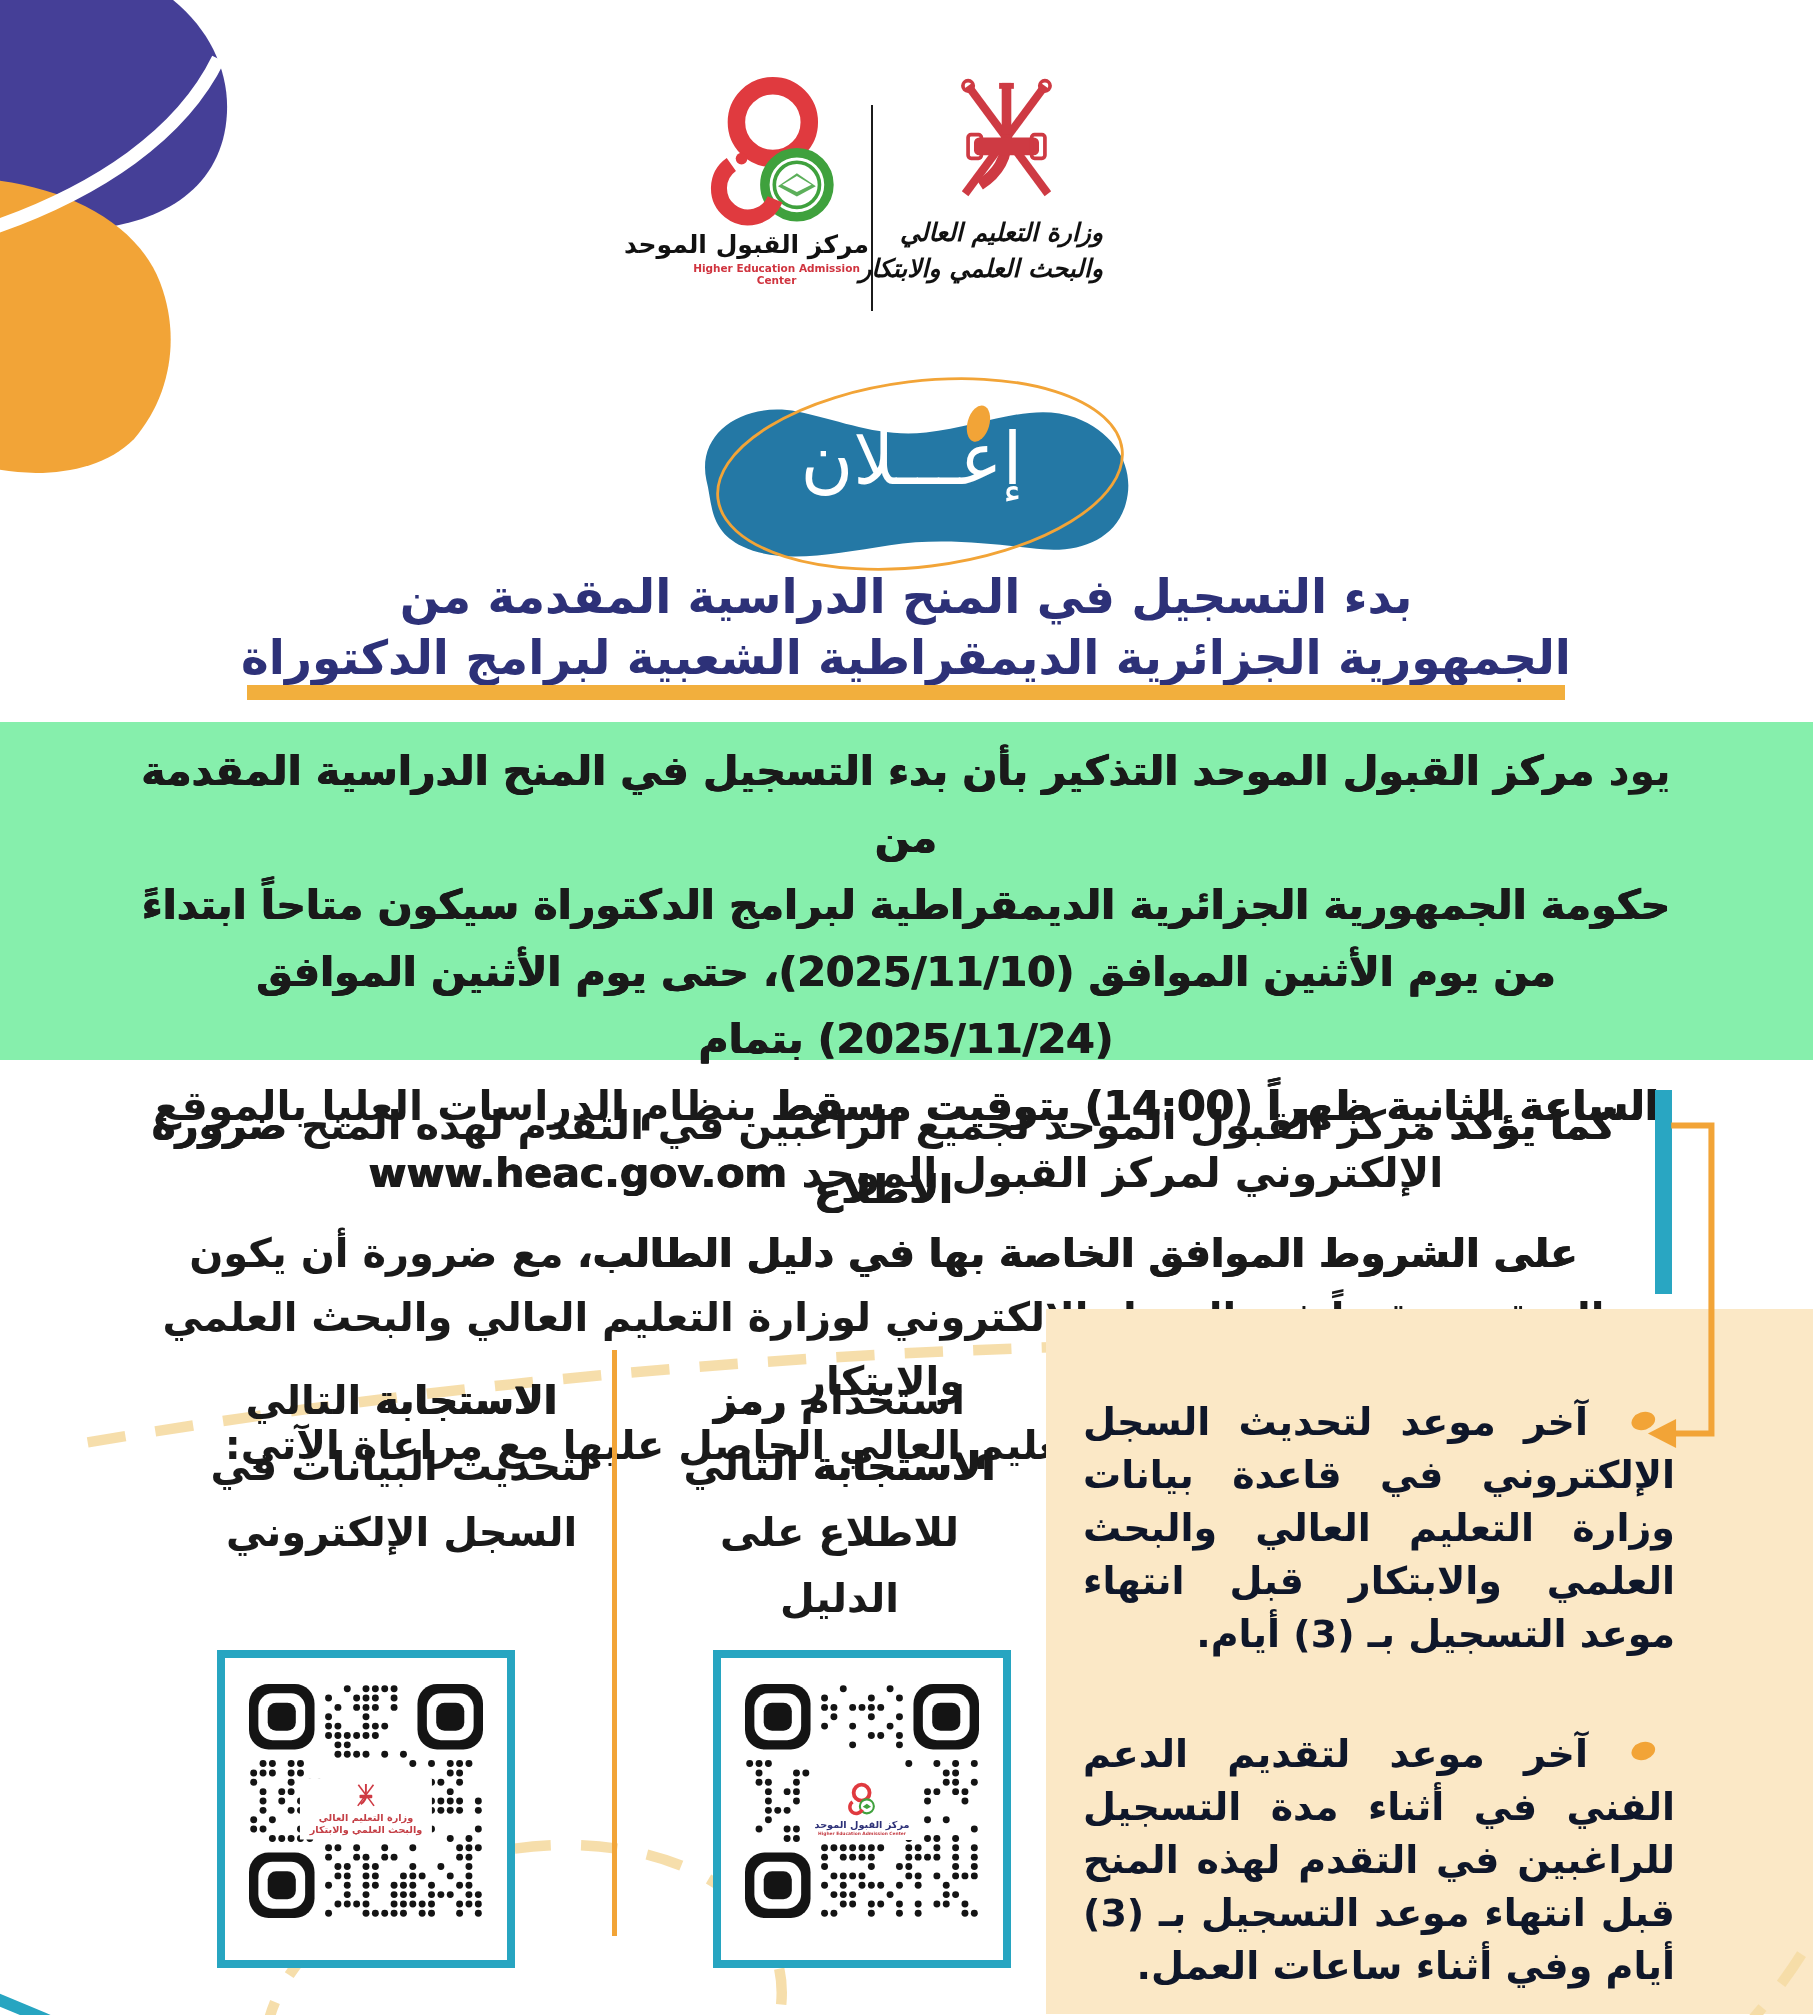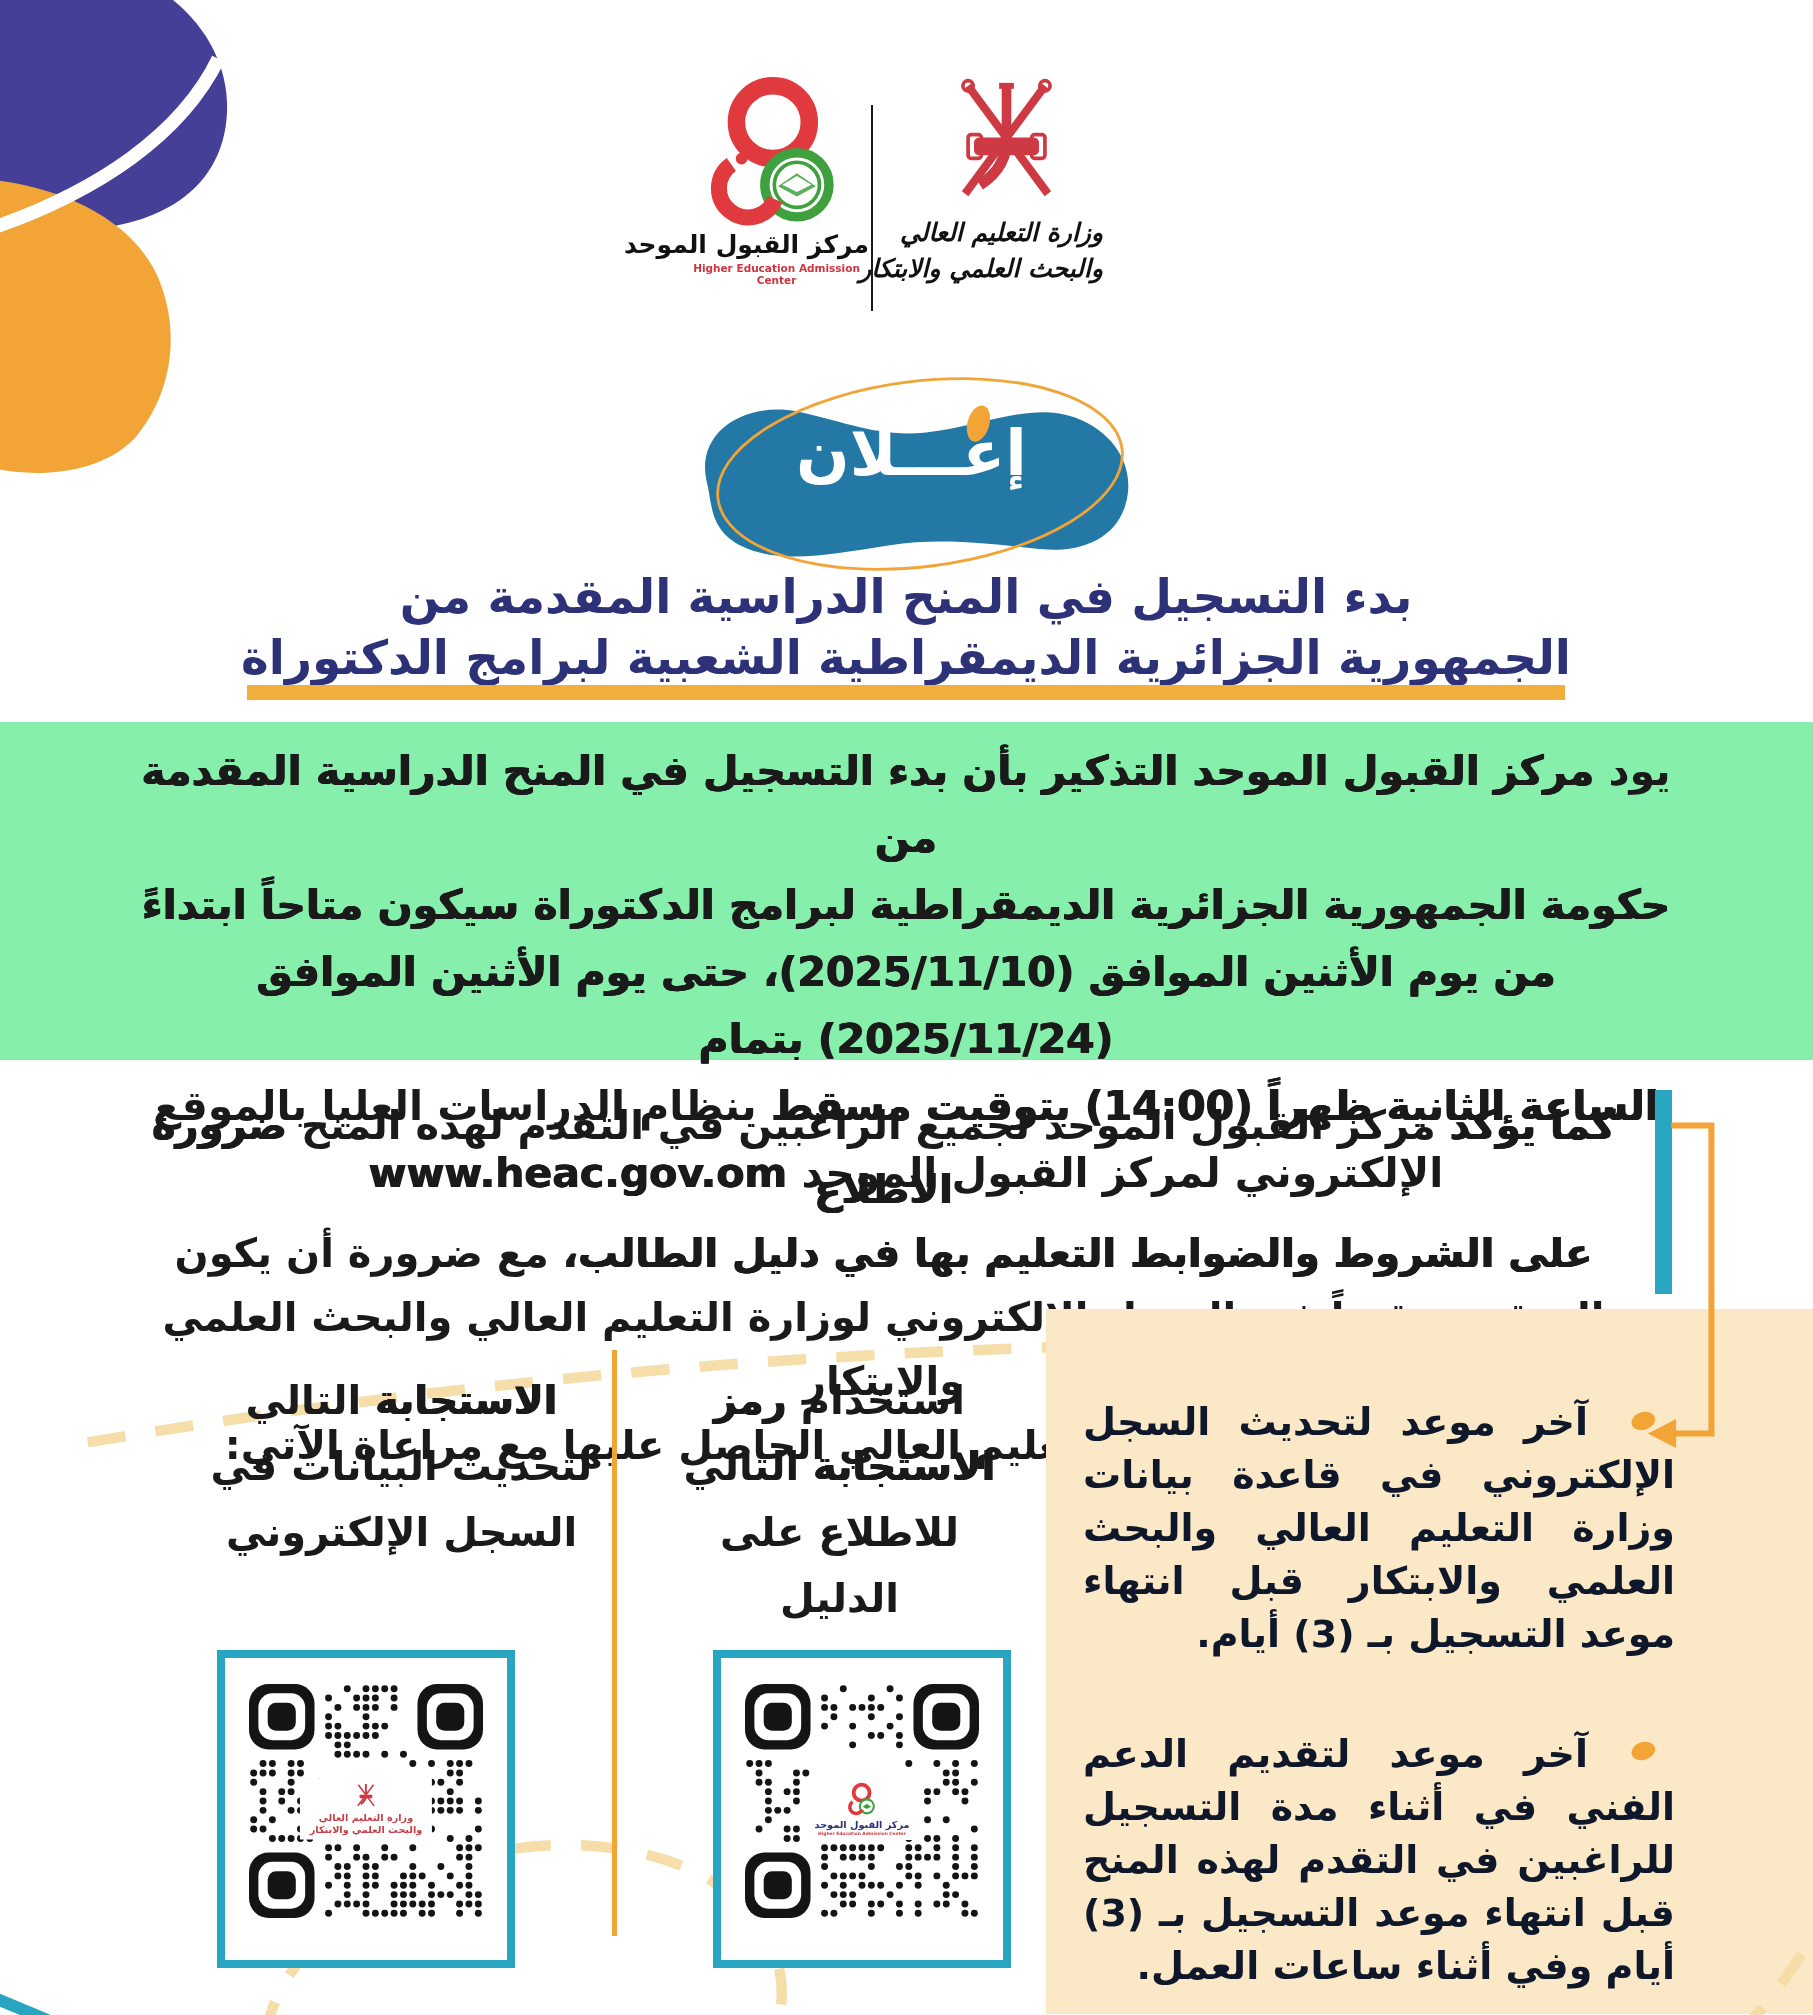--- a/index.html
+++ b/index.html
@@ -76,41 +76,41 @@
     <div class="abs hdr-ar ctr" style="left:226px;top:185px;width:193px;font-style:italic;">والبحث العلمي والابتكار</div>
   </div>
 
   <svg class="abs" style="left:661px;top:363px;width:516px;height:226px;" viewBox="0 0 1280 560">
     <path d="M 115 290 C 90 170 210 95 340 120 C 450 142 540 185 660 172 C 800 157 920 95 1030 135
              C 1135 175 1180 265 1155 350 C 1130 438 1040 470 950 462 C 850 453 710 430 570 452
              C 430 474 300 500 205 455 C 120 415 130 345 115 290 Z" fill="#2478A5"></path>
     <ellipse cx="645" cy="275" rx="505" ry="230" fill="none" stroke="#F2A437" stroke-width="7" transform="rotate(-7 645 275)"></ellipse>
     <ellipse cx="790" cy="150" rx="27" ry="46" fill="#F2A437" transform="rotate(16 790 150)"></ellipse>
   </svg>
-  <div class="abs ctr" style="left:701px;top:417px;width:423px;font-size:63px;font-weight:700;color:#ffffff;">إعـــلان</div>
+  <div class="abs ctr" style="left:701px;top:417px;width:423px;font-size:72px;font-weight:400;color:#ffffff;">إعـــلان</div>
 
   <div class="abs ctr navy" style="left:0;top:566px;width:1814px;">
     <div class="title-line">بدء التسجيل في المنح الدراسية المقدمة من</div>
     <div class="title-line">الجمهورية الجزائرية الديمقراطية الشعبية لبرامج الدكتوراة</div>
   </div>
   <div class="abs" style="left:248px;top:685px;width:1318px;height:14.5px;background:#F2AF3D;"></div>
 
   <div class="abs" style="left:0;top:722px;width:1814px;height:338px;background:#86efac;">
     <div class="abs ctr body-text" style="left:113px;top:16px;width:1588px;">
       <div class="intro-line"><span>يود </span><span class="b">مركز القبول الموحد التذكير</span><span class="b"> بأن بدء التسجيل في المنح الدراسية المقدمة من</span></div>
       <div class="intro-line"><span class="b">حكومة الجمهورية الجزائرية الديمقراطية لبرامج الدكتوراة سيكون متاحاً ابتداءً</span></div>
       <div class="intro-line"><span class="b">من يوم الأثنين الموافق (</span><span class="b" dir="ltr">2025/11/10</span><span class="b">)، حتى يوم الأثنين  الموافق (</span><span class="b" dir="ltr">2025/11/24</span><span class="b">) بتمام</span></div>
       <div class="intro-line"><span class="b">الساعة الثانية ظهراً (</span><span class="b" dir="ltr">14:00</span><span class="b">) بتوقيت مسقط</span><span> بنظام الدراسات العليا بالموقع</span></div>
       <div class="intro-line"><span>الإلكتروني لمركز القبول الموحد </span><span class="b" dir="ltr">www.heac.gov.om</span></div>
     </div>
   </div>
 
   <div class="abs ctr body-text" style="left:133px;top:1093px;width:1503px;">
     <div class="confirm-line"><span class="b">كما يؤكد</span><span> مركز القبول الموحد لجميع الراغبين في التقدم لهذه المنح </span><span class="b">ضرورة الاطلاع</span></div>
-    <div class="confirm-line"><span class="b">على الشروط والضوابط التعليم بها في دليل الطالب،</span><span> مع ضرورة أن يكون</span></div>
+    <div class="confirm-line"><span class="b">على الشروط الموافق الخاصة بها في دليل الطالب،</span><span> مع ضرورة أن يكون</span></div>
     <div class="confirm-line"><span>المتقدم مقيداً في السجل الإلكتروني لوزارة التعليم العالي والبحث العلمي والابتكار</span></div>
     <div class="confirm-line"><span>ومحدثاً لجميع مؤهلات التعليم العالي الحاصل عليها مع مراعاة الآتي:</span></div>
   </div>
   <div class="abs" style="left:1656px;top:1090px;width:17px;height:204px;background:#29A6C2;"></div>
 
   <div class="abs" style="left:1047px;top:1309px;width:767px;height:705px;background:#FBE8C6;"></div>
 
   <svg class="abs" style="left:1632px;top:1104px;width:181px;height:363px;" viewBox="0 0 450 900">
     <path d="M 100 52 L 200 52 L 200 818 L 105 818" fill="none" stroke="#F2A437" stroke-width="15"></path>
     <path d="M 112 782 L 42 818 L 112 854 Z" fill="#F2A437"></path>

